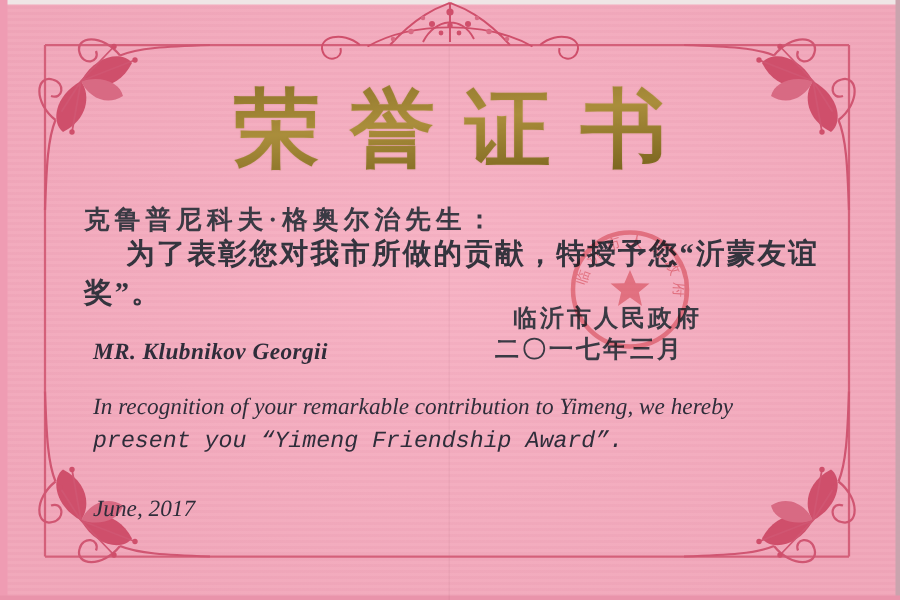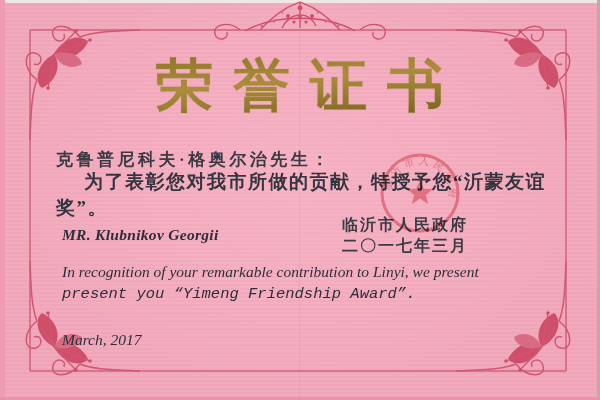--- a/index.html
+++ b/index.html
@@ -29,37 +29,37 @@
     position:absolute;left:0;top:48px;width:600px;
     text-align:center;
     font-size:57px;font-weight:bold;letter-spacing:20px;
     padding-left:20px;box-sizing:border-box;
     background:linear-gradient(175deg,#8e762b 10%,#bb9d45 45%,#7c671f 80%,#a88c34 100%);
     -webkit-background-clip:text;background-clip:text;
     color:transparent;
     text-shadow:0 0 1px rgba(120,95,30,0.25);
   }
 
-  .cn{color:#3a3a44;margin-top:13px;}
+  .cn{color:#3a3a44;}
   .addressee{
     position:absolute;left:56px;top:135px;
     font-size:17px;font-weight:bold;letter-spacing:3.5px;
   }
   .body-cn{
     position:absolute;left:56px;top:156px;width:505px;
     text-indent:28px;
     font-size:19px;font-weight:bold;letter-spacing:1.5px;
     color:#34343e;
   }
   .issuer-cn{
     position:absolute;left:330px;top:202px;width:150px;text-align:center;
     font-size:16px;font-weight:bold;letter-spacing:2px;
   }
   .date-cn{
-    position:absolute;left:330px;top:223px;width:150px;text-align:center;
+    position:absolute;left:330px;top:223px;width:150px;text-align:left;
     font-size:16px;font-weight:bold;letter-spacing:2px;
   }
 
   .seal{
     position:absolute;left:376px;top:149px;width:88px;height:88px;
     mix-blend-mode:multiply;opacity:0.75;
   }
 
   .en{color:#2f2d3a;font-style:italic;font-size:15.5px;}
   .recipient-en{
@@ -141,23 +141,23 @@
   </svg>
 
   <div class="title">荣誉证书</div>
 
   <div class="cn addressee">克鲁普尼科夫·格奥尔治先生：</div>
   <div class="cn body-cn">为了表彰您对我市所做的贡献，特授予您“沂蒙友谊奖”。</div>
   <div class="cn issuer-cn">临沂市人民政府</div>
   <div class="cn date-cn">二〇一七年三月</div>
 
   <div class="en recipient-en">MR. Klubnikov Georgii</div>
-  <div class="en body-en-1">In recognition of your remarkable contribution to Linyi, we present</div>
+  <div class="en body-en-1">In recognition of your remarkable contribution to Yimeng, we hereby</div>
   <div class="en body-en-2">present you “Yimeng Friendship Award”.</div>
-  <div class="en date-en">March, 2017</div>
+  <div class="en date-en">June, 2017</div>
 
   <svg class="seal" viewBox="-44 -44 88 88">
     <g opacity="0.62">
       <circle cx="0" cy="0" r="38" fill="none" stroke="#d63a45" stroke-width="3"></circle>
       <polygon points="0,-13 3.8,-4.2 13,-4 5.9,1.9 8,11 0,5.4 -8,11 -5.9,1.9 -13,-4 -3.8,-4.2" fill="#d63a45"></polygon>
       <path id="sealArc" d="M -29,6 A 29.5,29.5 0 1 1 29,6" fill="none" stroke="none"></path>
       <text font-size="10" fill="#d63a45" letter-spacing="4">
         <textPath href="#sealArc" startOffset="8%">临沂市人民政府</textPath>
       </text>
     </g>

